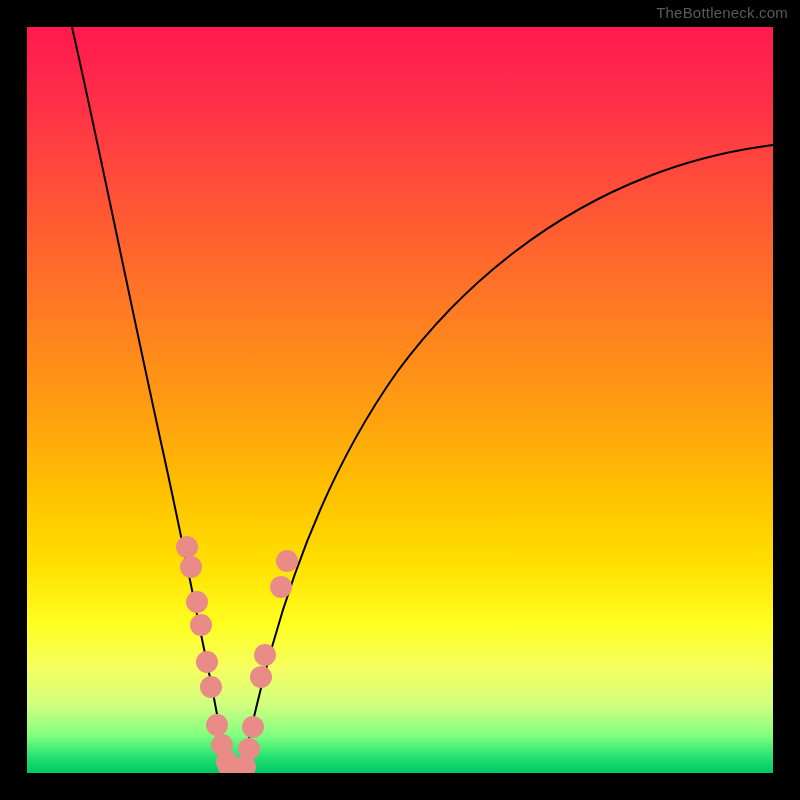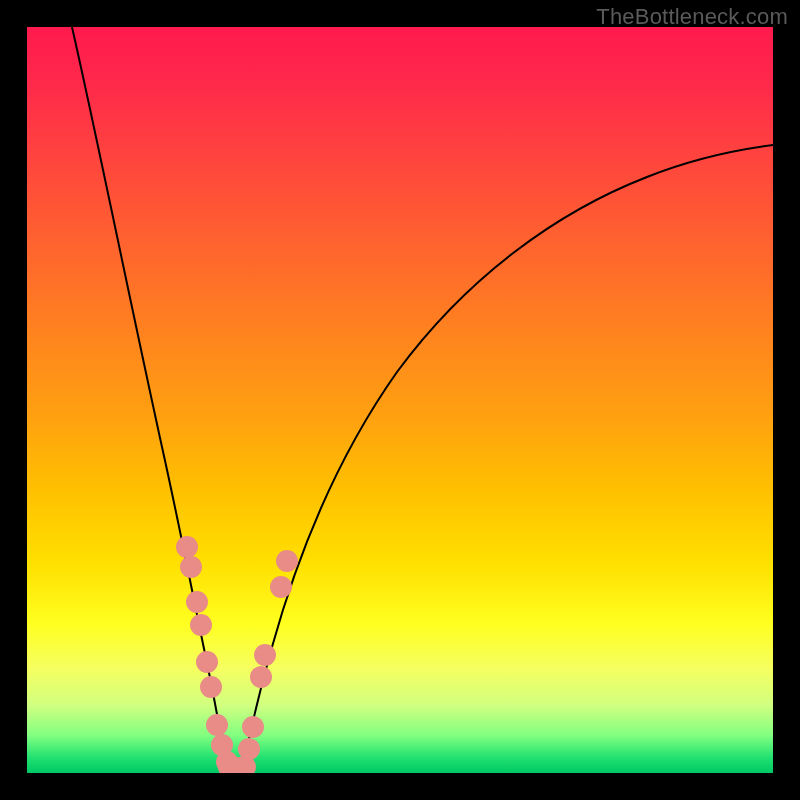--- a/index.html
+++ b/index.html
@@ -30,21 +30,21 @@
       #d0ff80 91%,
       #80ff80 95%,
       #20e070 98%,
       #00c864 100%);
   }
   .watermark {
     position: absolute;
     top: 4px;
     right: 12px;
     font-family: Arial, Helvetica, sans-serif;
-    font-size: 22px;
+    font-size: 15px;
     color: #5a5a5a;
     font-weight: 500;
     letter-spacing: 0.2px;
   }
   svg.curves {
     position: absolute;
     left: 0; top: 0;
     width: 746px; height: 746px;
   }
   .curve {

